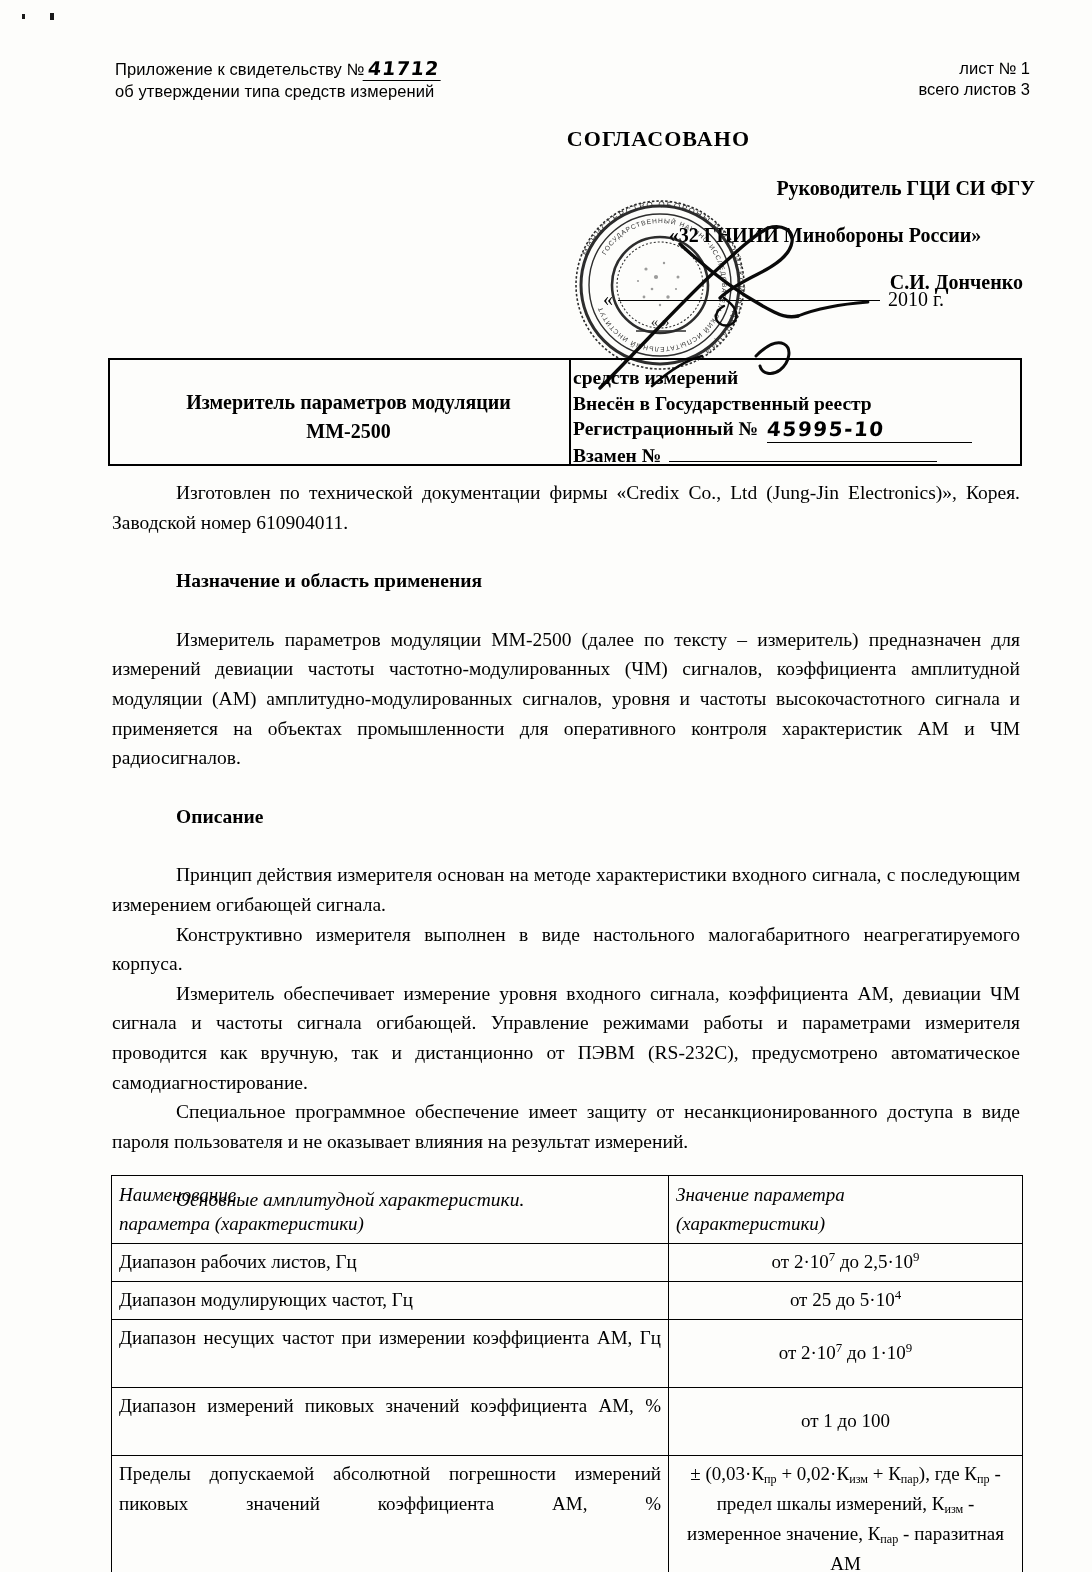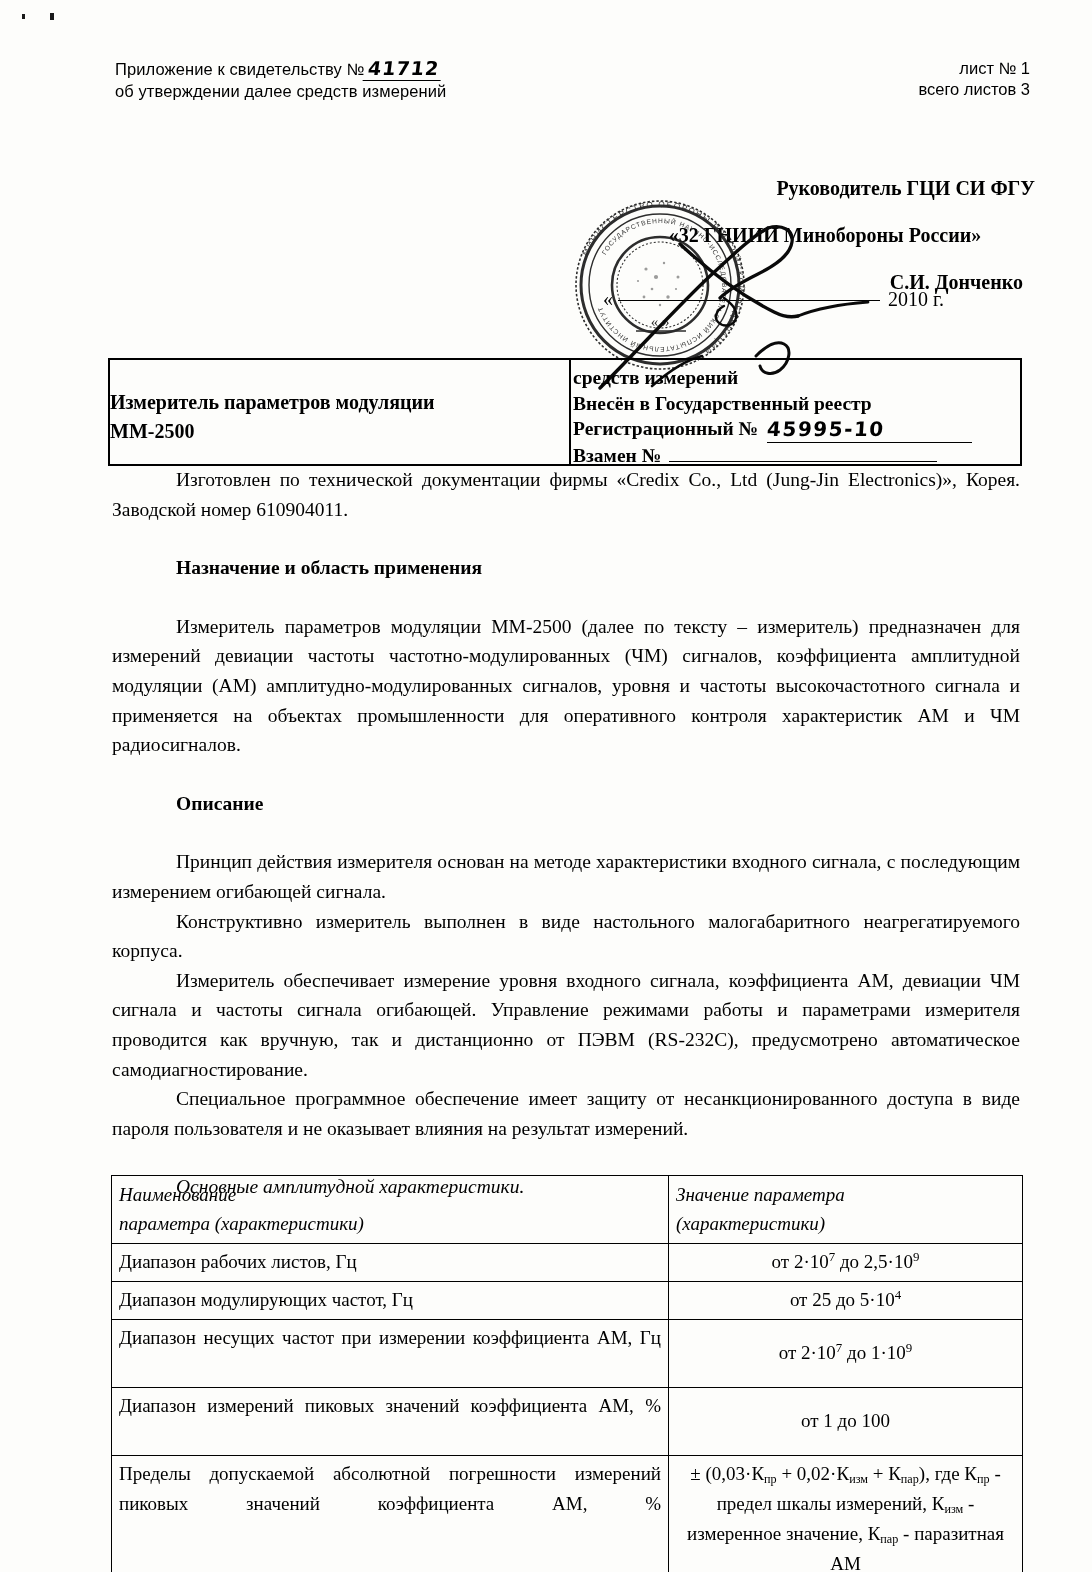--- a/index.html
+++ b/index.html
@@ -84,21 +84,21 @@
     width:914px;height:108px;
     border:2.2px solid #000;
     box-sizing:border-box;
   }
   .boxrow .divider{
     position:absolute;left:459px;top:0;bottom:0;
     border-left:2.2px solid #000;
   }
   .prod-title{
     position:absolute;left:0;width:477px;top:28px;
-    text-align:left;
+    text-align:center;
     font-size:20px;font-weight:bold;line-height:29px;
   }
   .reg-block{
     position:absolute;left:463px;top:5px;right:4px;
     font-size:19.5px;font-weight:bold;line-height:25.5px;
   }
   .reg-block .rl{white-space:nowrap;}
   .hand-reg{
     font-family:"DejaVu Sans", sans-serif;
     font-size:20px;font-weight:600;letter-spacing:1.5px;
@@ -109,21 +109,21 @@
     display:inline-block;border-bottom:1.8px solid #000;
     min-width:205px;margin-left:4px;
   }
   .ul-empty{
     display:inline-block;border-bottom:1.8px solid #000;
     width:268px;margin-left:8px;height:17px;
   }
 
   
   .body{
-    position:absolute;left:112px;top:465px;width:908px;
+    position:absolute;left:112px;top:478px;width:908px;
     font-size:19.5px;line-height:29.6px;
     text-align:justify;
   }
   .body p{margin:0;text-indent:64px;text-align:justify;}
   .h-center{
     text-align:center;font-weight:bold;font-size:19.5px;
     text-indent:0;
   }
   .sp-before{margin-top:29px !important;}
   .sp-after{margin-bottom:29px !important;}
@@ -171,28 +171,29 @@
 
 <div class="page">
 
   <span class="speck s1"></span>
   <span class="speck s2"></span>
 
   <div class="hdr-left">
     <div class="line1">
       <span>Приложение к свидетельству №</span><span class="hand-sm">41712</span>
     </div>
-    <div>об утверждении далее средств измерений</div>
+    <div>об утверждении типа средств измерений</div>
   </div>
 
   <div class="hdr-right">
     <div>лист № 1</div>
     <div>всего листов 3</div>
   </div>
 
+  <div class="soglasovano">СОГЛАСОВАНО</div>
 
   <div class="approve-lines">
     <div class="l1">Руководитель ГЦИ СИ ФГУ</div>
     <div class="l2">«32 ГНИИИ Минобороны России»</div>
     <div class="l3">С.И. Донченко</div>
   </div>
 
   <div class="dateline">
     <span class="q">«</span><span class="rule"></span><span>2010 г.</span>
   </div>
@@ -265,21 +266,21 @@
   <div class="body">
     <p>Изготовлен по технической документации фирмы «Credix Co., Ltd (Jung-Jin Electronics)», Корея. Заводской номер 610904011.</p>
 
     <p class="h-center sp-before sp-after">Назначение и область применения</p>
 
     <p>Измеритель параметров модуляции ММ-2500 (далее по тексту – измеритель) предназначен для измерений девиации частоты частотно-модулированных (ЧМ) сигналов, коэффициента амплитудной модуляции (АМ) амплитудно-модулированных сигналов, уровня и частоты высокочастотного сигнала и применяется на объектах промышленности для оперативного контроля характеристик АМ и ЧМ радиосигналов.</p>
 
     <p class="h-center sp-before sp-after">Описание</p>
 
     <p>Принцип действия измерителя основан на методе характеристики входного сигнала, с последующим измерением огибающей сигнала.</p>
-    <p>Конструктивно измеритель выполнен в виде настольного малогабаритного неагрегатируемого корпуса.</p>
+    <p>Конструктивно измерителя выполнен в виде настольного малогабаритного неагрегатируемого корпуса.</p>
     <p>Измеритель обеспечивает измерение уровня входного сигнала, коэффициента АМ, девиации ЧМ сигнала и частоты сигнала огибающей. Управление режимами работы и параметрами измерителя проводится как вручную, так и дистанционно от ПЭВМ (RS-232C), предусмотрено автоматическое самодиагностирование.</p>
     <p>Специальное программное обеспечение имеет защиту от несанкционированного доступа в виде пароля пользователя и не оказывает влияния на результат измерений.</p>
 
     <p class="cap-italic sp-before">Основные амплитудной характеристики.</p>
   </div>
 
   <table class="tbl">
     <colgroup>
         <col class="c1">
         <col class="c2">

